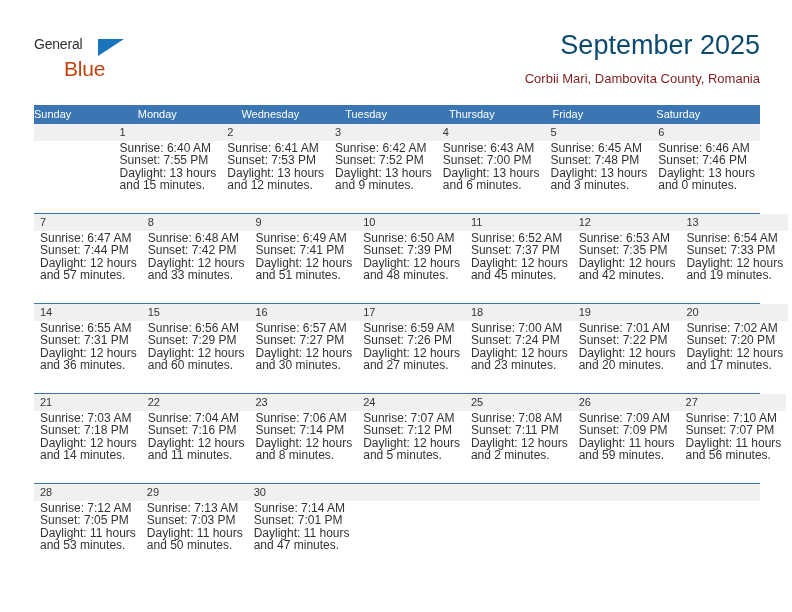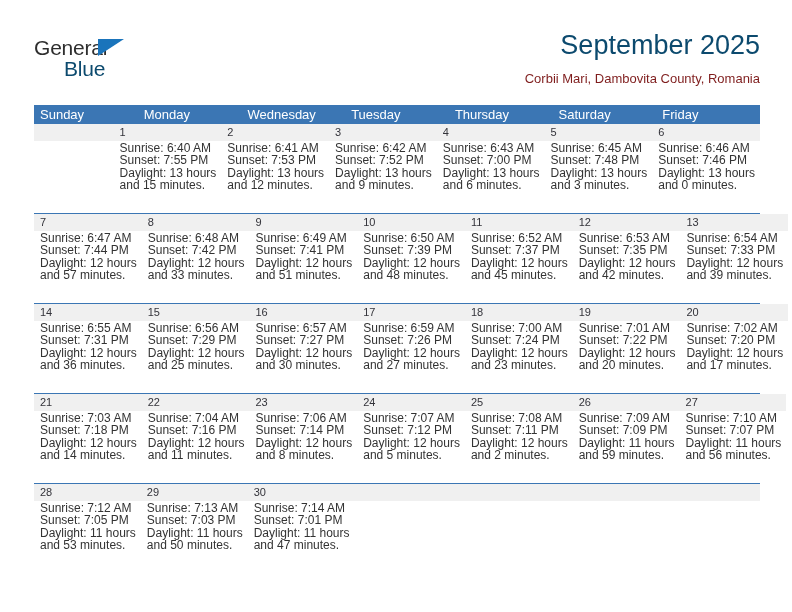--- a/index.html
+++ b/index.html
@@ -33,41 +33,41 @@
     position: absolute;
     left: 0;
     top: 8px;
     width: 200px;
     height: 56px;
   }
   .logo-general {
     position: absolute;
     left: 0;
     top: 0;
-    font-size: 21px;
+    font-size: 14px;
     letter-spacing: -0.2px;
     color: #2e2e2e;
     font-family: "Liberation Sans", sans-serif;
   }
   .logo-tri {
     position: absolute;
     left: 64px;
     top: 3px;
     width: 0;
     height: 0;
     border-left: 26px solid #1a74bb;
     border-bottom: 17px solid transparent;
   }
   .logo-blue {
     position: absolute;
     left: 30px;
     top: 21px;
     font-size: 21px;
     letter-spacing: -0.2px;
-    color: #0c4a6e;
+    color: #c2410c;
     font-family: "Liberation Sans", sans-serif;
   }
 
   .title-wrap {
     position: absolute;
     right: 0;
     top: 0;
     text-align: right;
   }
   .cal-title {
@@ -93,23 +93,22 @@
     width: 726px;
   }
   .dow-row {
     display: flex;
     background: #3b76b4;
     height: 19px;
   }
   .dow {
     flex: 1 1 0;
     color: #ffffff;
-    font-size: 13px;
+    font-size: 11px;
     line-height: 19px;
-    padding-left: 6px;
     box-sizing: border-box;
     white-space: nowrap;
     overflow: hidden;
   }
 
   .week {
     border-top: 1.5px solid #3b76b4;
   }
   .week:first-of-type {
     border-top: none;
@@ -170,22 +169,22 @@
   </div>
 
   <div class="calendar">
 
     <div class="dow-row">
       <div class="dow">Sunday</div>
       <div class="dow">Monday</div>
       <div class="dow">Wednesday</div>
       <div class="dow">Tuesday</div>
       <div class="dow">Thursday</div>
+      <div class="dow">Friday</div>
       <div class="dow">Saturday</div>
-      <div class="dow">Friday</div>
     </div>
 
     <div id="weeks-container">
         <div class="week">
           <div class="week-inner">
             <div class="cell empty">
               <div class="daynum-band"></div>
               <div class="cell-body">
                 <div></div>
                 <div></div>
@@ -304,21 +303,21 @@
                 <div>Daylight: 12 hours</div>
                 <div>and 42 minutes.</div>
               </div>
             </div>
             <div class="cell">
               <div class="daynum-band">13</div>
               <div class="cell-body">
                 <div>Sunrise: 6:54 AM</div>
                 <div>Sunset: 7:33 PM</div>
                 <div>Daylight: 12 hours</div>
-                <div>and 39 minutes.</div>
+                <div>and 19 minutes.</div>
               </div>
             </div>
           </div>
         </div>
         <div class="week">
           <div class="week-inner">
             <div class="cell">
               <div class="daynum-band">14</div>
               <div class="cell-body">
                 <div>Sunrise: 6:55 AM</div>
@@ -326,21 +325,21 @@
                 <div>Daylight: 12 hours</div>
                 <div>and 36 minutes.</div>
               </div>
             </div>
             <div class="cell">
               <div class="daynum-band">15</div>
               <div class="cell-body">
                 <div>Sunrise: 6:56 AM</div>
                 <div>Sunset: 7:29 PM</div>
                 <div>Daylight: 12 hours</div>
-                <div>and 25 minutes.</div>
+                <div>and 60 minutes.</div>
               </div>
             </div>
             <div class="cell">
               <div class="daynum-band">16</div>
               <div class="cell-body">
                 <div>Sunrise: 6:57 AM</div>
                 <div>Sunset: 7:27 PM</div>
                 <div>Daylight: 12 hours</div>
                 <div>and 30 minutes.</div>
               </div>

